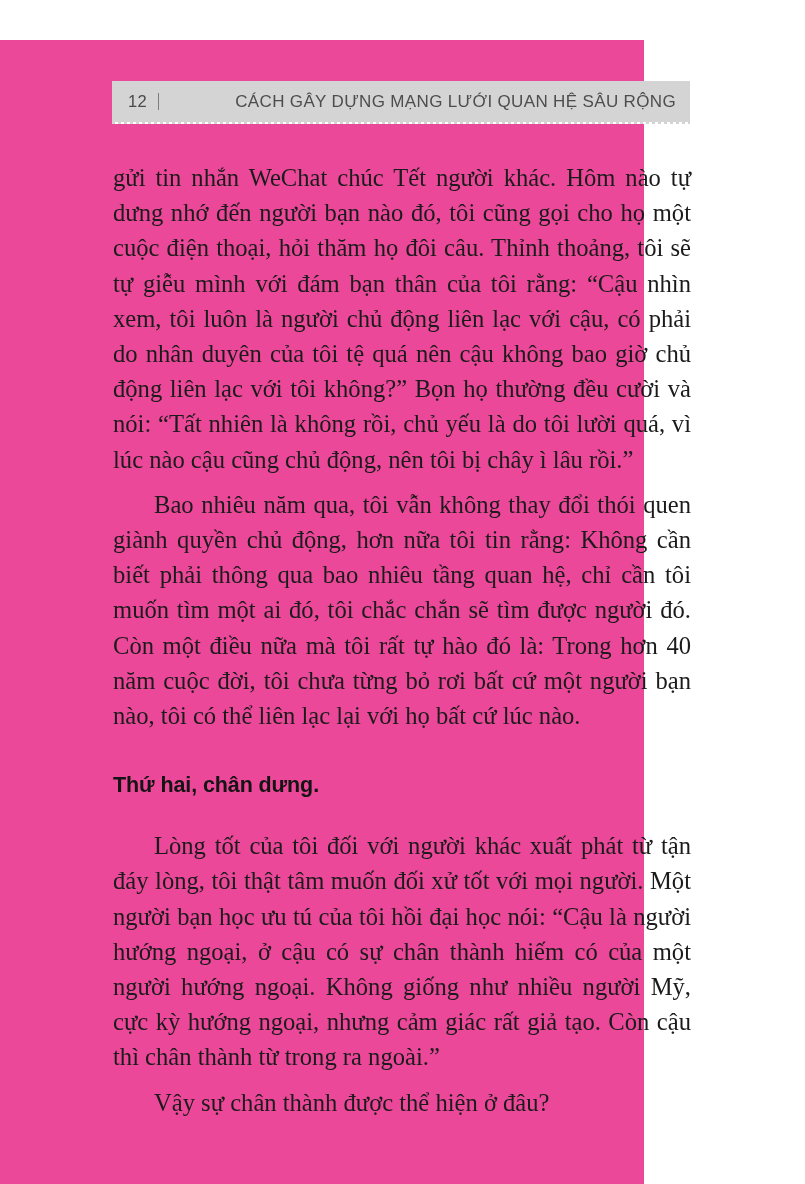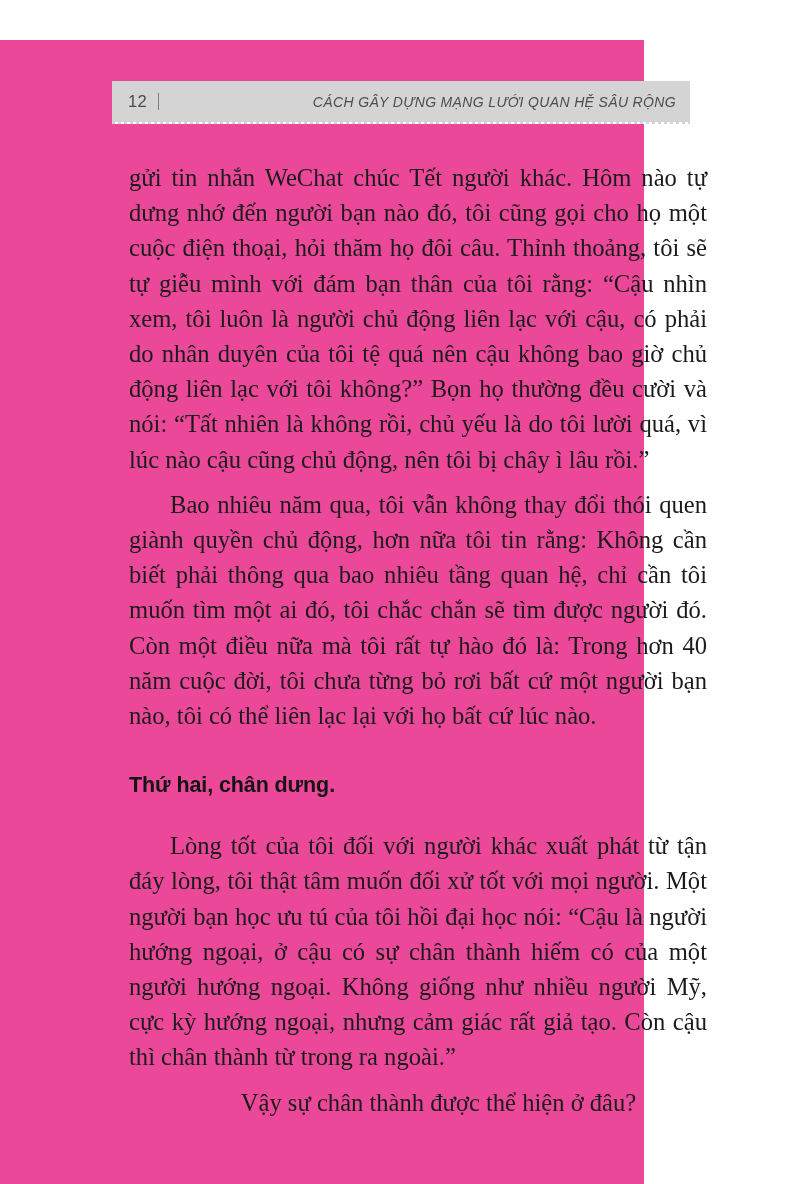--- a/index.html
+++ b/index.html
@@ -64,51 +64,50 @@
   .folio-rule {
     display: inline-block;
     width: 1px;
     height: 17px;
     background: #7d7d7d;
   }
 
   .header-title {
     margin-left: auto;
     font-family: "Liberation Sans", "DejaVu Sans", sans-serif;
-    font-size: 14px;
+    font-size: 17px;
     letter-spacing: 0.35px;
     color: #4d4d4d;
     white-space: nowrap;
     line-height: 1;
-    font-style: italic;
   }
 
   
   .text-column {
     position: absolute;
-    left: 129px;
+    left: 113px;
     top: 120px;
     width: 578px;
   }
 
   p.body-par {
     margin: 0;
     font-size: 24.6px;
     line-height: 35.2px;
     color: #1b1b1b;
     text-align: justify;
     text-justify: inter-word;
     hyphens: none;
     -webkit-hyphens: none;
   }
   p.body-par.indent {
     text-indent: 41px;
   }
   p.body-par.last-flush {
-    text-align: center;
+    text-align: left;
   }
 
   .section-heading {
     margin: 0;
     font-family: "Liberation Sans", "DejaVu Sans", sans-serif;
     font-weight: bold;
     font-size: 21.5px;
     line-height: 30px;
     color: #141414;
     letter-spacing: -0.1px;

